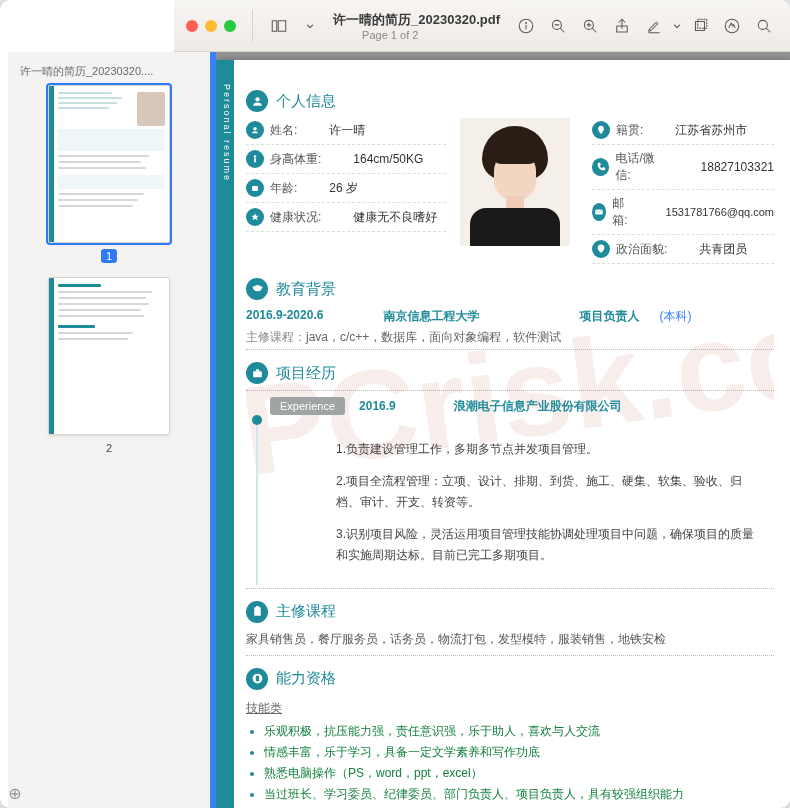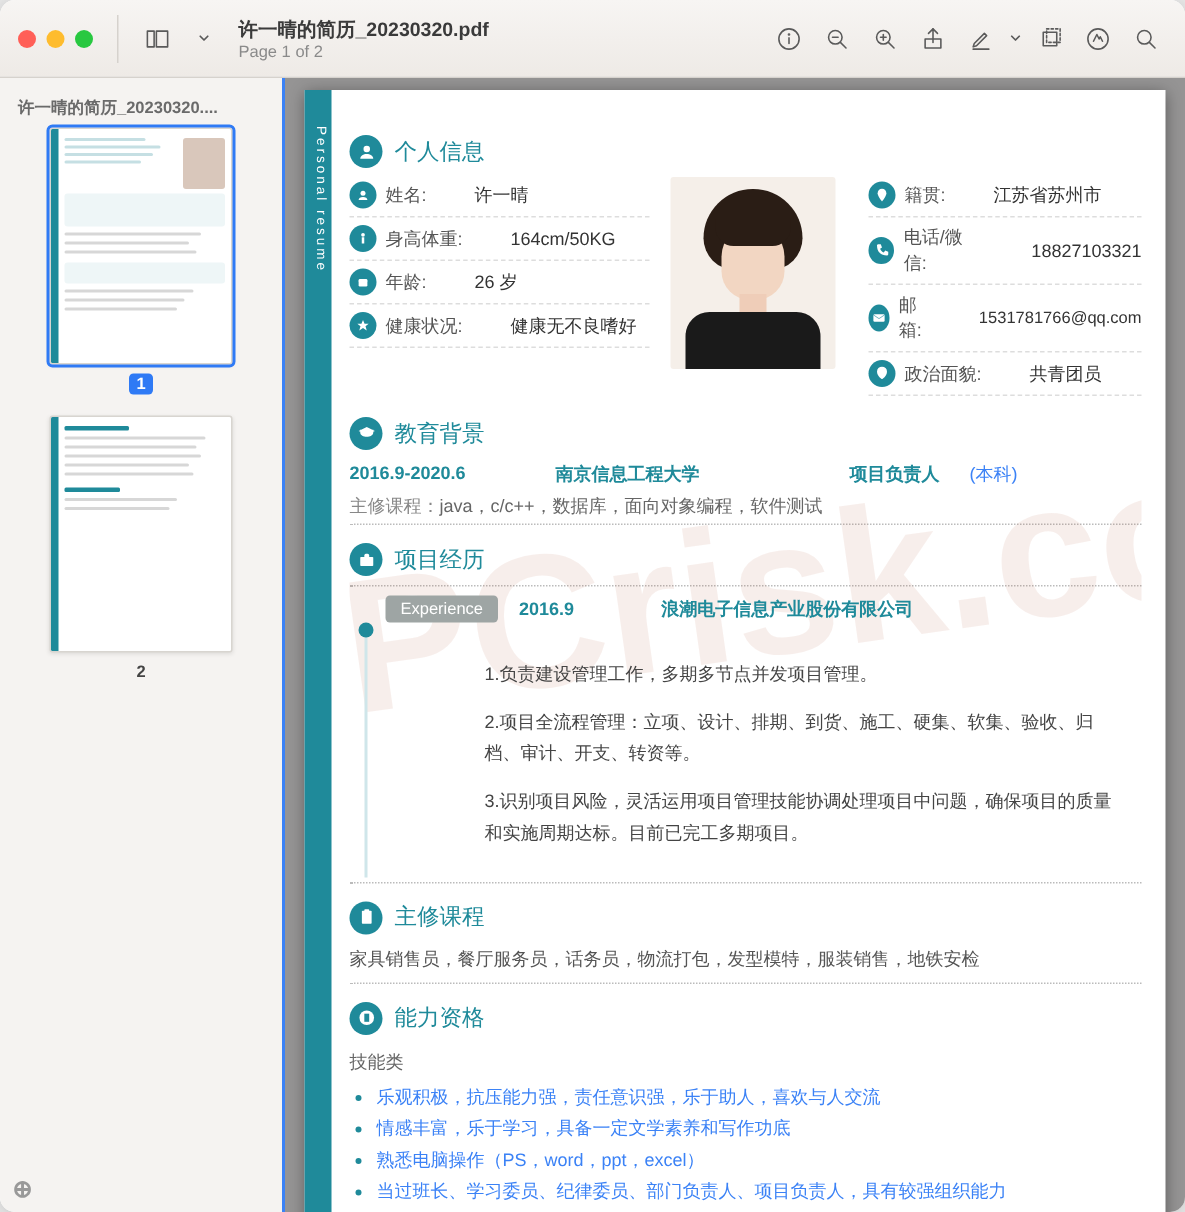--- a/index.html
+++ b/index.html
@@ -1,34 +1,34 @@
 <!DOCTYPE html>
 <html><head>
 <meta charset="utf-8">
 <style>
 * { box-sizing: border-box; margin: 0; padding: 0; }
 body { font-family: -apple-system, "Helvetica Neue", "PingFang SC", Arial, sans-serif; background: #e8e8e8; width: 790px; height: 808px; overflow: hidden; }
-.window { width: 790px; height: 808px; background: #fff; border-radius: 10px; overflow: hidden; display: flex; flex-direction: column; box-shadow: 0 2px 12px rgba(0,0,0,.15); }
+.window { width: 790px; height: 808px; background: #fff; border-radius: 10px; overflow: hidden; display: flex; flex-direction: column; box-shadow: 0 2px 12px rgba(0,0,0,.15); align-items: flex-end; }
 .titlebar { height: 52px; background: linear-gradient(#f7f5f3,#eeeae6); border-bottom: 1px solid #d6d2cd; display: flex; align-items: center; padding: 0 12px; gap: 12px; }
 .traffic { display: flex; gap: 7px; margin-right: 4px; }
 .dot { width: 12px; height: 12px; border-radius: 50%; }
 .dot.red { background: #ff5f57; }
 .dot.yellow { background: #febc2e; }
 .dot.green { background: #28c840; }
 .tb-divider { width: 1px; height: 32px; background: #d6d2cd; }
 .tb-btn { width: 28px; height: 28px; border-radius: 5px; display: flex; align-items: center; justify-content: center; color: #5a5a5a; }
 .tb-btn svg { width: 18px; height: 18px; }
 .title-center { flex: 1; padding-left: 6px; }
 .title-text { font-size: 13px; font-weight: 600; color: #3a3a3a; }
-.subtitle-text { font-size: 11px; color: #8a8a8a; }
+.subtitle-text { font-size: 11px; color: #8a8a8a; margin-left: 29px; }
 .tb-right { display: flex; align-items: center; gap: 4px; }
 .chev-sm { width:10px; height:10px; }
 
 .body { flex: 1; display: flex; overflow: hidden; }
-.sidebar { width: 190px; background: #f5f3f1; border-right: 2px solid #3b82f6; padding: 8px; overflow-y: auto; display:flex; flex-direction:column;font-weight:bold; }
+.sidebar { width: 208px; background: #f5f3f1; border-right: 6px solid #3b82f6; padding: 8px; overflow-y: auto; display:flex; flex-direction:column; }
 .sb-title { font-size: 11px; color: #6a6a6a; padding: 4px 4px 6px; white-space: nowrap; overflow: hidden; text-overflow: ellipsis; }
 .thumb-wrap { display:flex; flex-direction:column; align-items:center; margin-bottom: 14px; }
 .thumb { width: 122px; height: 158px; background: #fff; border: 1px solid #d8d5d0; border-radius: 2px; box-shadow: 0 1px 3px rgba(0,0,0,.1); position: relative; overflow: hidden; }
 .thumb.selected { outline: 2px solid #2f7af5; outline-offset: 0; }
 .thumb .mini-side { position:absolute; left:0; top:0; bottom:0; width:5px; background:#1f8a9a; }
 .thumb .mini-content { position:absolute; left:9px; right:4px; top:6px; }
 .mini-line { height: 2px; background: #c5dfe3; margin-bottom: 3px; border-radius:1px; }
 .mini-head { width: 28px; height: 34px; background: #d9c7bb; border-radius:2px; float:right; margin-left:4px; margin-bottom:3px; }
 .mini-block { height: 22px; background: #eef6f7; margin-top:6px; border-radius:2px; clear:both;}
 .mini-text { height:2px; background:#d7d7d7; margin-top:4px; border-radius:1px; }
@@ -74,22 +74,22 @@
 .proj { margin-left: 10px; position:relative; }
 .timeline { position:absolute; left:0; top:24px; bottom:0; width:2px; background:#cfe6ea; }
 .timeline::before { content:""; position:absolute; top:-6px; left:-4px; width:10px; height:10px; border-radius:50%; background:#1f8a9a; }
 .proj-head { display:flex; align-items:center; gap:14px; padding-left: 14px;}
 .exp-tag { background:#9ea5a4; color:#fff; font-size:11px; padding:3px 10px; border-radius:3px; }
 .proj-body { padding: 24px 10px 8px 80px; font-size:12px; color:#444; }
 .proj-body p { margin-bottom: 12px; line-height:1.7; }
 
 .bullets { padding-left: 18px; }
 .bullets li { list-style: disc; color:#1f8a9a; padding:2px 0; font-size:12px; }
-.bullets li span { color:#3b82f6; }
-.subhead { color:#666; font-size:12px; padding:4px 0; }
+.bullets li span { color:#15803d; }
+.subhead { color:#666; font-size:12px; padding:4px 0;text-decoration:underline; }
 
 
 .ico { stroke:#5a5a5a; stroke-width:1.4; fill:none; stroke-linecap:round; stroke-linejoin:round; }
 
 
 .watermark { position:absolute; top:140px; left:30px; right:16px; height:500px; pointer-events:none; opacity:.09; display:flex; align-items:center; justify-content:center; }
 .watermark svg text { font-size: 120px; font-weight:700; fill:#b05030; font-family: Arial, sans-serif; }
 
 .add-btn { position:absolute; bottom:6px; left:6px; width:18px; height:18px; color:#999; font-size:16px; display:flex;align-items:center;justify-content:center;}
 </style>

